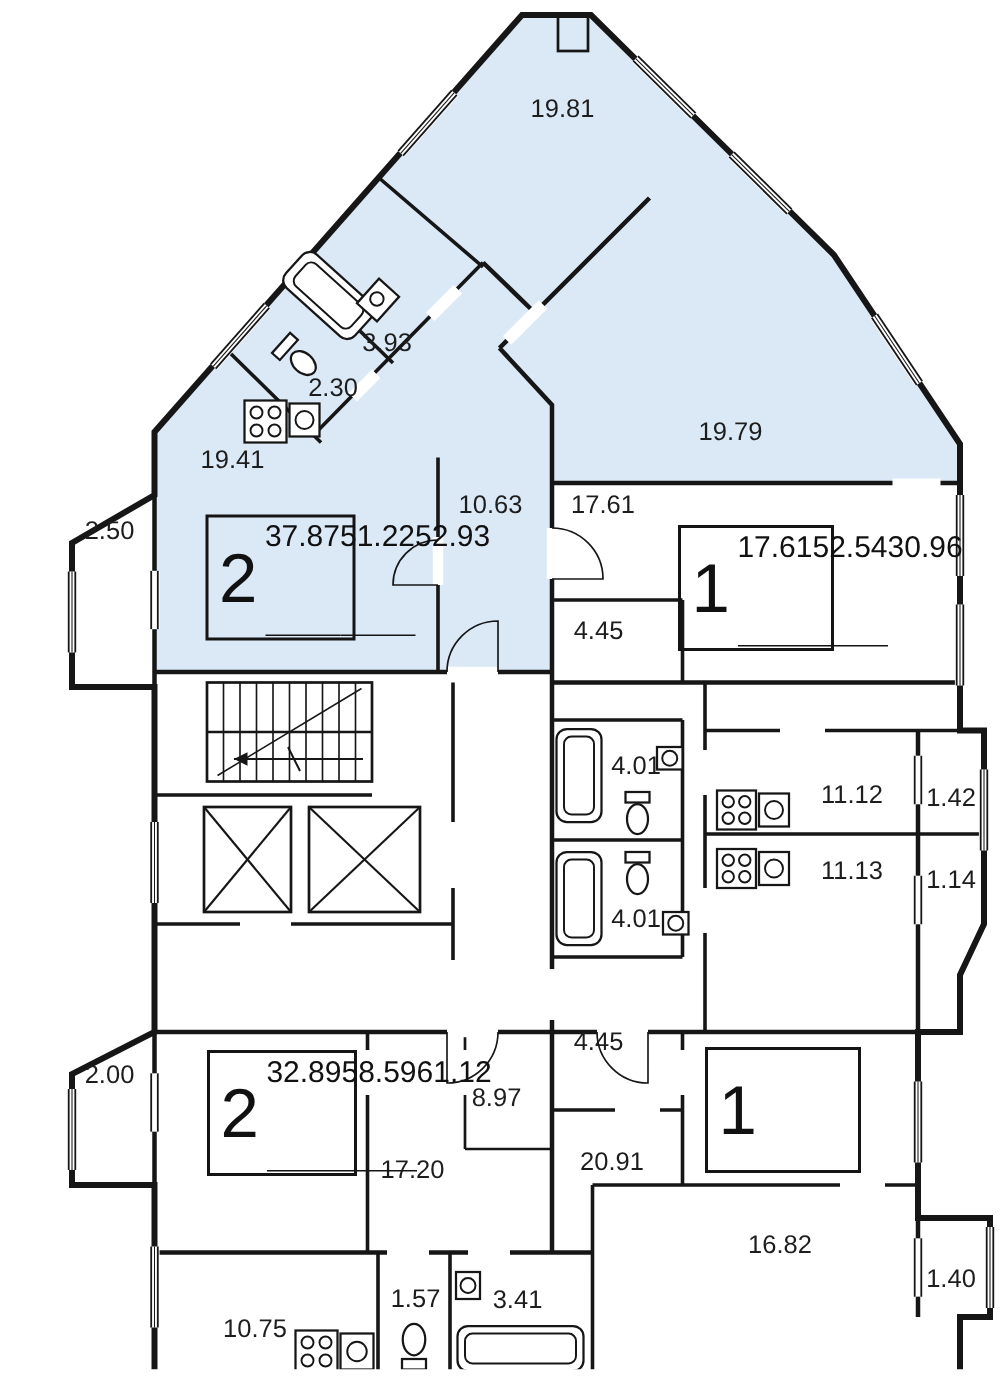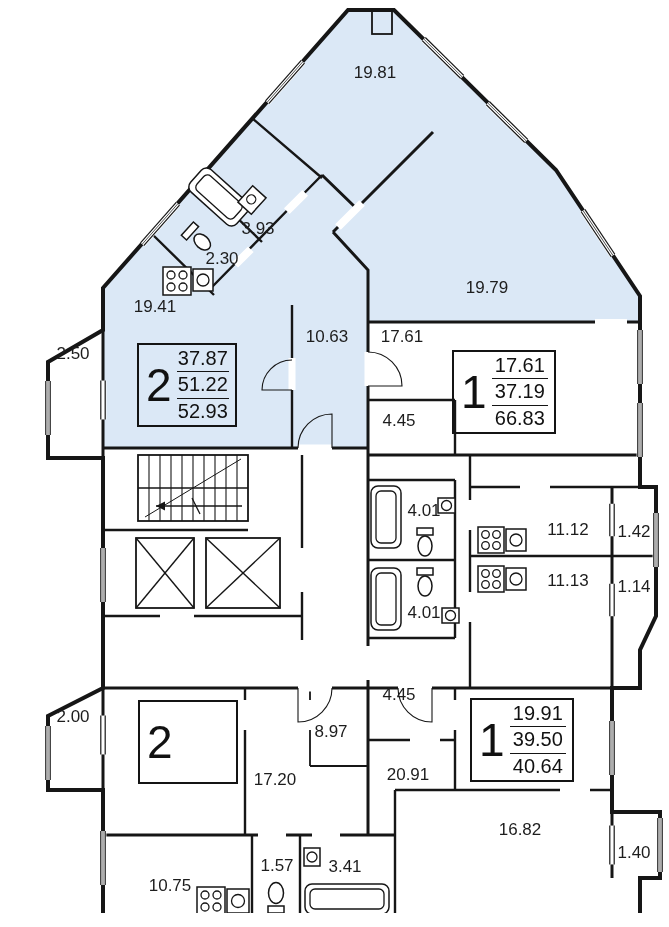--- a/index.html
+++ b/index.html
@@ -15,21 +15,21 @@
   .gap{fill:#ffffff;stroke:none}
   .door path{fill:none;stroke:#161616;stroke-width:1.1}
   .door .gap{fill:#fff}
   .win line{stroke:#161616;stroke-width:1.2}
   .win .mid{stroke-width:.7}
   .winbg{fill:#ffffff;stroke:none}
   .stair line{stroke:#161616}
   .dim{font-family:"Liberation Sans",sans-serif;font-size:17px;fill:#1d1d1d;text-anchor:middle}
   .apt-box{position:absolute;display:flex;border:2px solid #141414;color:#111;box-sizing:border-box}
   .apt-num{font-size:46px;display:flex;align-items:center;padding:0 3px 0 7px}
-  .apt-areas{flex:1;display:flex;flex-direction:column;justify-content:center;padding:1px 6px 1px 2px}
+  .apt-areas{flex:1;display:flex;flex-direction:row;justify-content:center;padding:1px 6px 1px 2px}
   .apt-areas span{font-size:20px;line-height:1.28;text-align:center}
   .apt-areas .u{border-bottom:1.5px solid #141414}
 </style>
 </head>
 <body>
 
 <div class="stage">
 <svg width="669" height="927" viewBox="0 0 669 927">
 
   <polygon points="348,10 394,10 556,170 640,298 640,322 368,322 368,448 103,448 103,288" fill="#dbe8f6"></polygon>
@@ -390,28 +390,28 @@
   <div class="apt-areas">
     <span class="u">37.87</span>
     <span class="u">51.22</span>
     <span>52.93</span>
   </div>
 </div>
 <div class="apt-box" style="left:452px;top:350px;width:104px;height:84px">
   <div class="apt-num">1</div>
   <div class="apt-areas">
     <span class="u">17.61</span>
-    <span class="u">37.19</span>
-    <span>66.83</span>
+    <span class="u">52.54</span>
+    <span>30.96</span>
   </div>
 </div>
 <div class="apt-box" style="left:138px;top:700px;width:100px;height:84px">
   <div class="apt-num">2</div>
+  <div class="apt-areas">
+    <span class="u">32.89</span>
+    <span class="u">58.59</span>
+    <span>61.12</span>
+  </div>
 </div>
 <div class="apt-box" style="left:470px;top:698px;width:104px;height:84px">
   <div class="apt-num">1</div>
-  <div class="apt-areas">
-    <span class="u">19.91</span>
-    <span class="u">39.50</span>
-    <span>40.64</span>
-  </div>
 </div>
 </div>
 
 </body></html>

